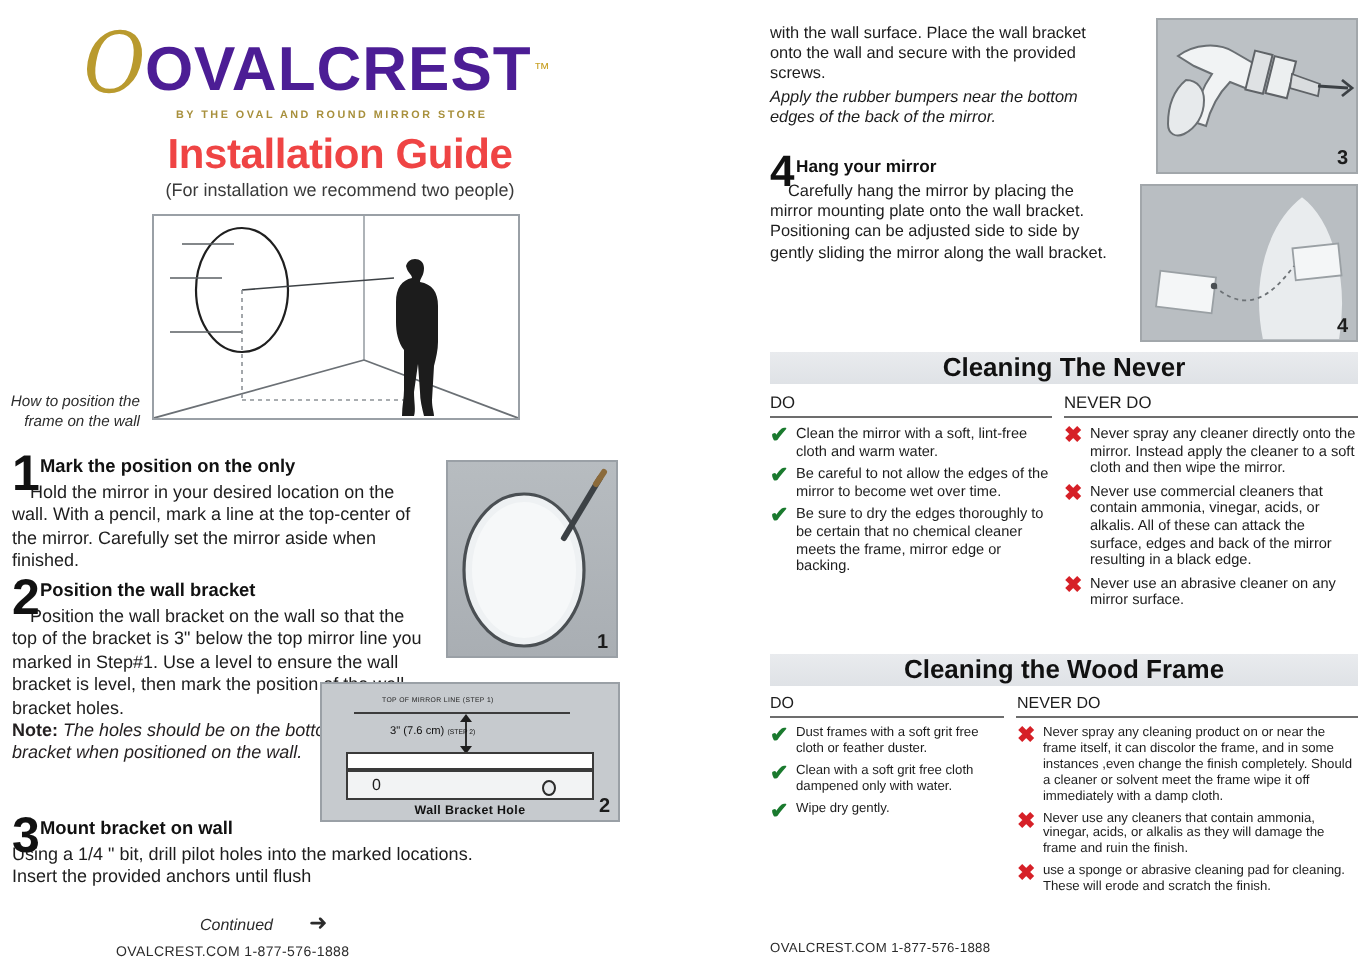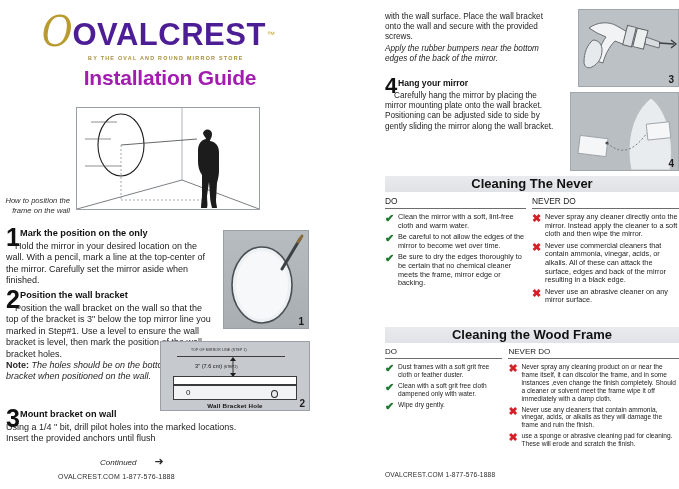--- a/index.html
+++ b/index.html
@@ -41,21 +41,21 @@
   }
   .logo-tag{
     margin-left:48px;margin-top:1px;
     font-size:5.4px;letter-spacing:1.25px;font-weight:bold;
     color:#a8903c;
     font-family:"Liberation Sans", sans-serif;
   }
 
   .title{
     position:absolute;left:0;top:66px;width:340px;text-align:center;
-    font-size:21px;font-weight:bold;letter-spacing:-0.2px;color:#a21caf;
+    font-size:21px;font-weight:bold;letter-spacing:-0.2px;color:#ef4444;
   }
   .subtitle{
     position:absolute;left:0;top:90px;width:340px;text-align:center;
     font-size:9px;color:#3a3a3a;
   }
 
   
   .room{
     position:absolute;left:76px;top:107px;width:184px;height:103px;
     border:1px solid #9aa0a6;background:#fff;box-sizing:border-box;
@@ -178,20 +178,21 @@
     <div class="logo-wrap">
       <div class="logo-row">
         <span class="logo-script">O</span>
         <span class="logo-word">OVALCREST</span>
         <span class="logo-tm">™</span>
       </div>
       <div class="logo-tag">BY THE OVAL AND ROUND MIRROR STORE</div>
     </div>
 
     <div class="title">Installation Guide</div>
+    <div class="subtitle">(For installation we recommend two people)</div>
 
     <div class="room">
       <svg width="182" height="101" viewBox="0 0 182 101">
         <line x1="105" y1="0" x2="105" y2="72" stroke="#9aa0a6" stroke-width="0.8"></line>
         <line x1="0" y1="101" x2="105" y2="72" stroke="#6b7075" stroke-width="0.9"></line>
         <line x1="105" y1="72" x2="182" y2="101" stroke="#6b7075" stroke-width="0.9"></line>
         <ellipse cx="44" cy="37" rx="23" ry="31" fill="#ffffff" stroke="#1f1f1f" stroke-width="1.1"></ellipse>
         <line x1="14" y1="14" x2="40" y2="14" stroke="#5a5f63" stroke-width="0.7"></line>
         <line x1="8" y1="31" x2="34" y2="31" stroke="#5a5f63" stroke-width="0.7"></line>
         <line x1="8" y1="58" x2="44" y2="58" stroke="#5a5f63" stroke-width="0.7"></line>

